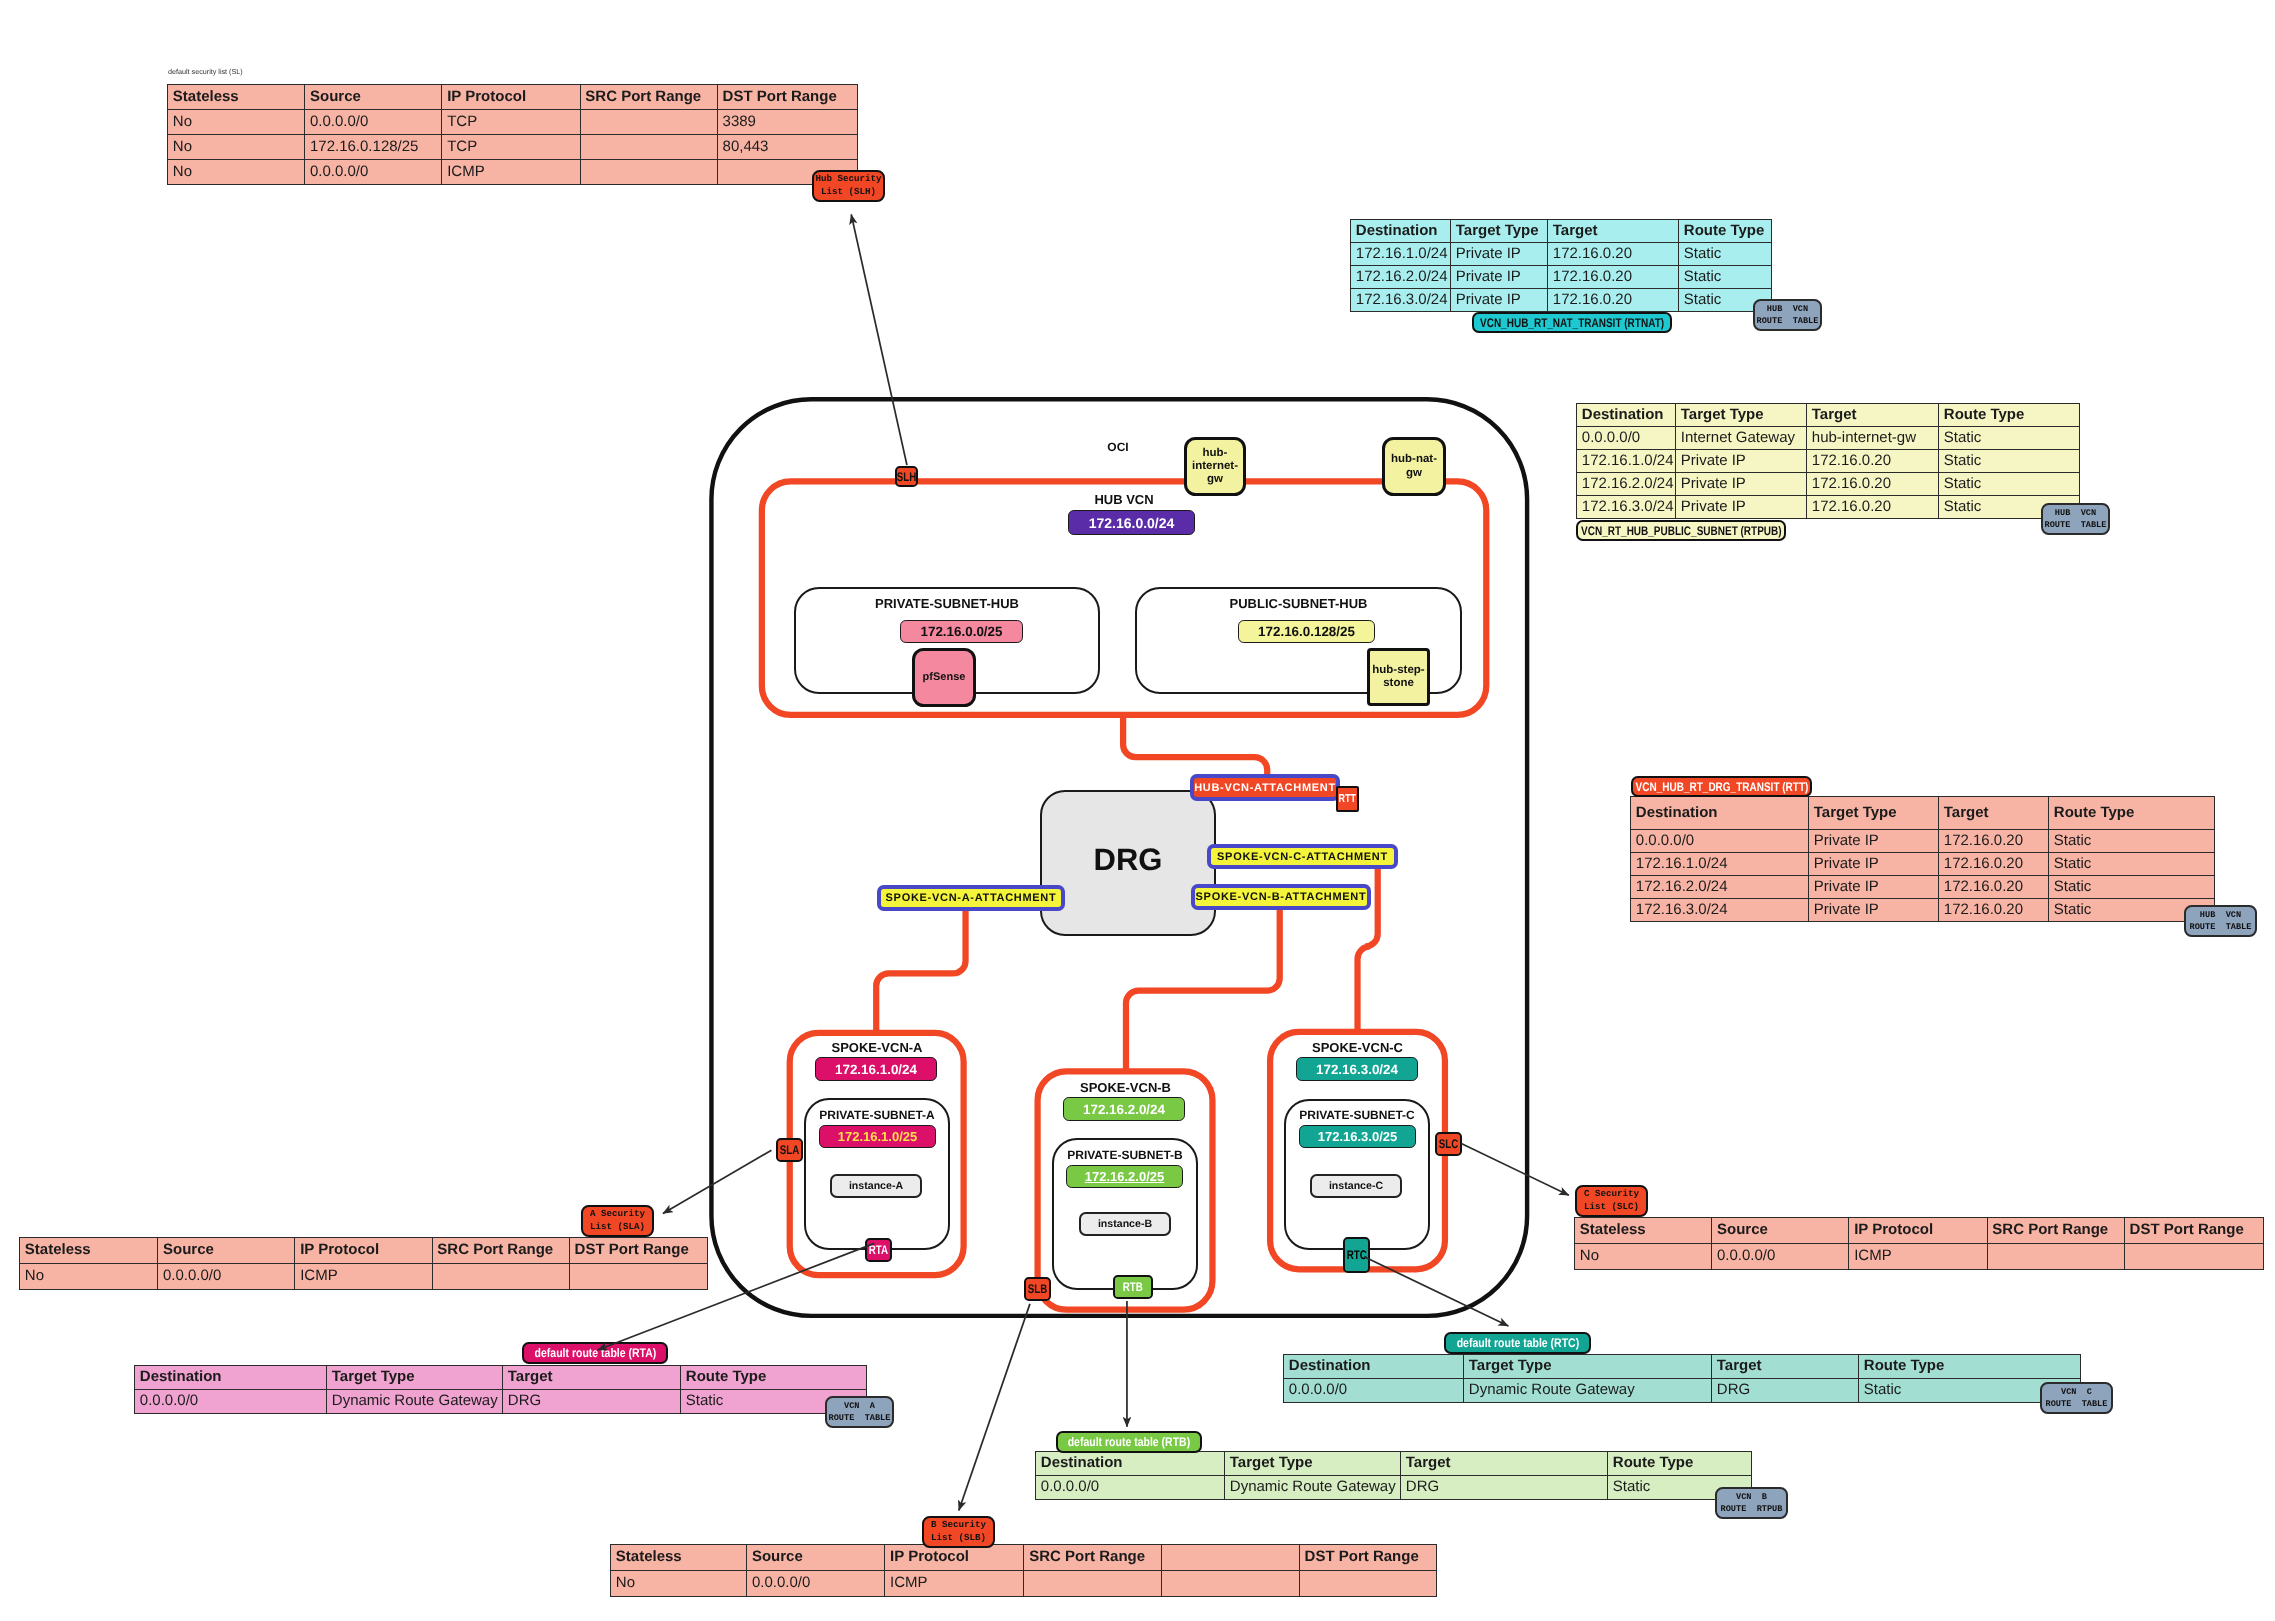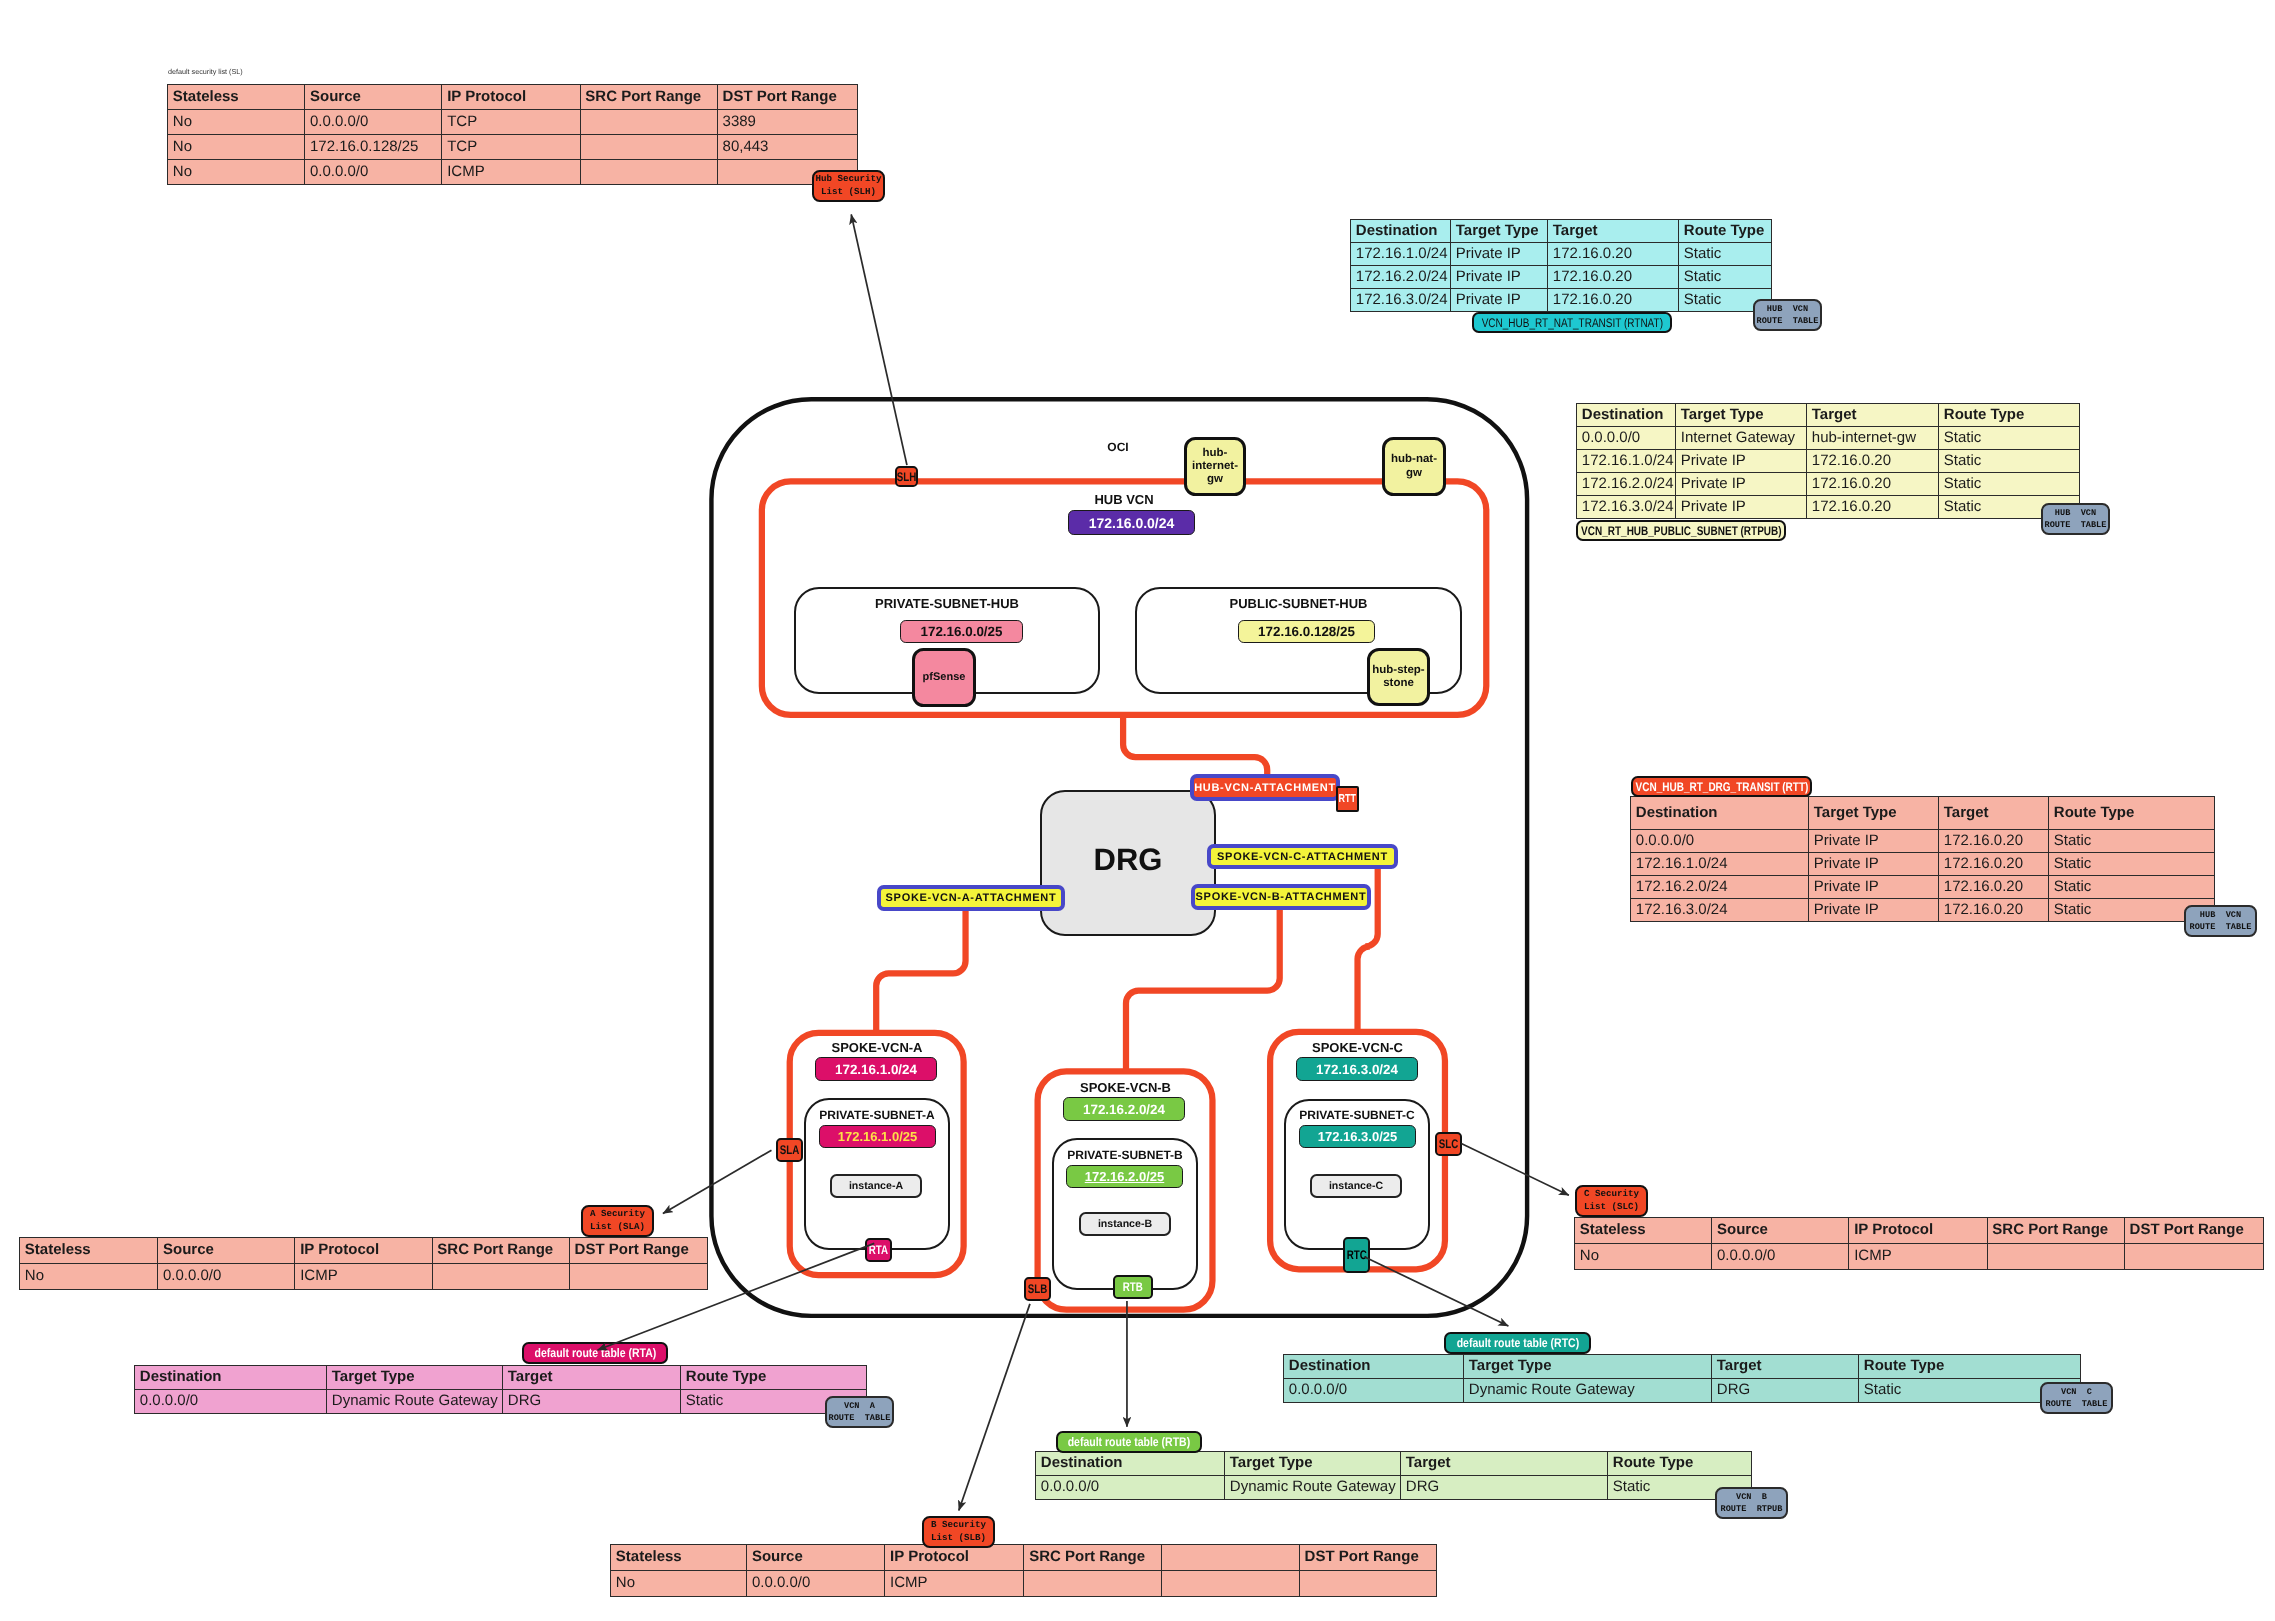--- a/index.html
+++ b/index.html
@@ -95,21 +95,21 @@
     </div>
 
 <div class="subnetbox" style="left:794px;top:587px;width:306px;height:107px;"></div>
 <div class="boxtitle" style="left:794px;top:596px;width:306px;font-size:13px;">PRIVATE-SUBNET-HUB</div>
 <div class="cidr" style="left:900px;top:620px;width:123px;height:23px;background:#f4889f;color:#111;font-size:13.4px;">172.16.0.0/25</div>
 <div class="gwbox" style="left:912px;top:648px;width:64px;height:59px;background:#f4889f;font-size:11px;border-width:3.5px;border-radius:11.5px;">pfSense</div>
 
 <div class="subnetbox" style="left:1135px;top:587px;width:327px;height:107px;"></div>
 <div class="boxtitle" style="left:1135px;top:596px;width:327px;font-size:13px;">PUBLIC-SUBNET-HUB</div>
 <div class="cidr" style="left:1238px;top:620px;width:137px;height:23px;background:#f4f49a;color:#111;font-size:13.4px;">172.16.0.128/25</div>
-<div class="gwbox" style="left:1367px;top:648px;width:63px;height:58px;font-size:11.5px;border-width:3.5px;border-radius:12px;">hub-step-stone</div>
+<div class="gwbox" style="left:1367px;top:648px;width:63px;height:58px;font-size:11.5px;border-width:3.5px;border-radius:4px;">hub-step-stone</div>
 
 <div class="abs" style="left:1040px;top:790px;width:176px;height:146px;border:2.5px solid #1a1a1a;border-radius:25px;background:#e6e6e6;box-sizing:border-box;"></div>
 <div class="abs" style="left:1040px;top:842px;width:176px;text-align:center;font-size:31px;font-weight:bold;">DRG</div>
 
 <div class="attach" style="left:1190px;top:774px;width:150px;height:27px;background:#f14725;color:#fff;font-size:11px;letter-spacing:0.7px;border-width:4.3px;border-radius:6.7px;">HUB-VCN-ATTACHMENT</div>
 <div class="tag" style="left:1336px;top:786px;width:23px;height:26px;background:#f14725;color:#fff;font-size:11.5px;border-width:2.1px;border-radius:2px;">
       <span style="display: inline-block; transform: scaleX(0.78);">RTT</span>
     </div>
 <div class="attach" style="left:1207px;top:844px;width:191px;height:25px;background:#f4f43a;color:#111;font-size:11px;letter-spacing:0.7px;border-width:4.3px;border-radius:6.7px;">SPOKE-VCN-C-ATTACHMENT</div>
 <div class="attach" style="left:877px;top:885px;width:188px;height:26px;background:#f4f43a;color:#111;font-size:11px;letter-spacing:0.7px;border-width:4.3px;border-radius:6.7px;">SPOKE-VCN-A-ATTACHMENT</div>
@@ -202,21 +202,21 @@
           <td><span>Static</span></td>
         </tr>
         <tr>
           <td><span>172.16.3.0/24</span></td>
           <td><span>Private IP</span></td>
           <td><span>172.16.0.20</span></td>
           <td><span>Static</span></td>
         </tr>
       </tbody>
 </table>
-<div class="rt-label" style="left:1472px;top:312px;width:200px;height:21px;background:#1ec8d0;color:#111;font-size:12.5px;font-weight:normal;display:flex;align-items:center;justify-content:center;overflow:hidden;">
+<div class="rt-label" style="left:1472px;top:312px;width:200px;height:21px;background:#1ec8d0;color:#111;font-size:12.5px;font-weight:bold;display:flex;align-items:center;justify-content:center;overflow:hidden;">
       <span style="display: inline-block; transform: scaleX(0.8);">VCN_HUB_RT_NAT_TRANSIT (RTNAT)</span>
     </div>
 <div class="corner-badge chip" style="left:1753px;top:299px;width:69px;height:32px;">HUB  VCN
 ROUTE  TABLE</div>
 
 <table class="t r24" style="left:1576px;top:403px;width:502px;background:#f6f6c5;">
   <colgroup>
         <col style="width:99px">
         <col style="width:131px">
         <col style="width:132px">

